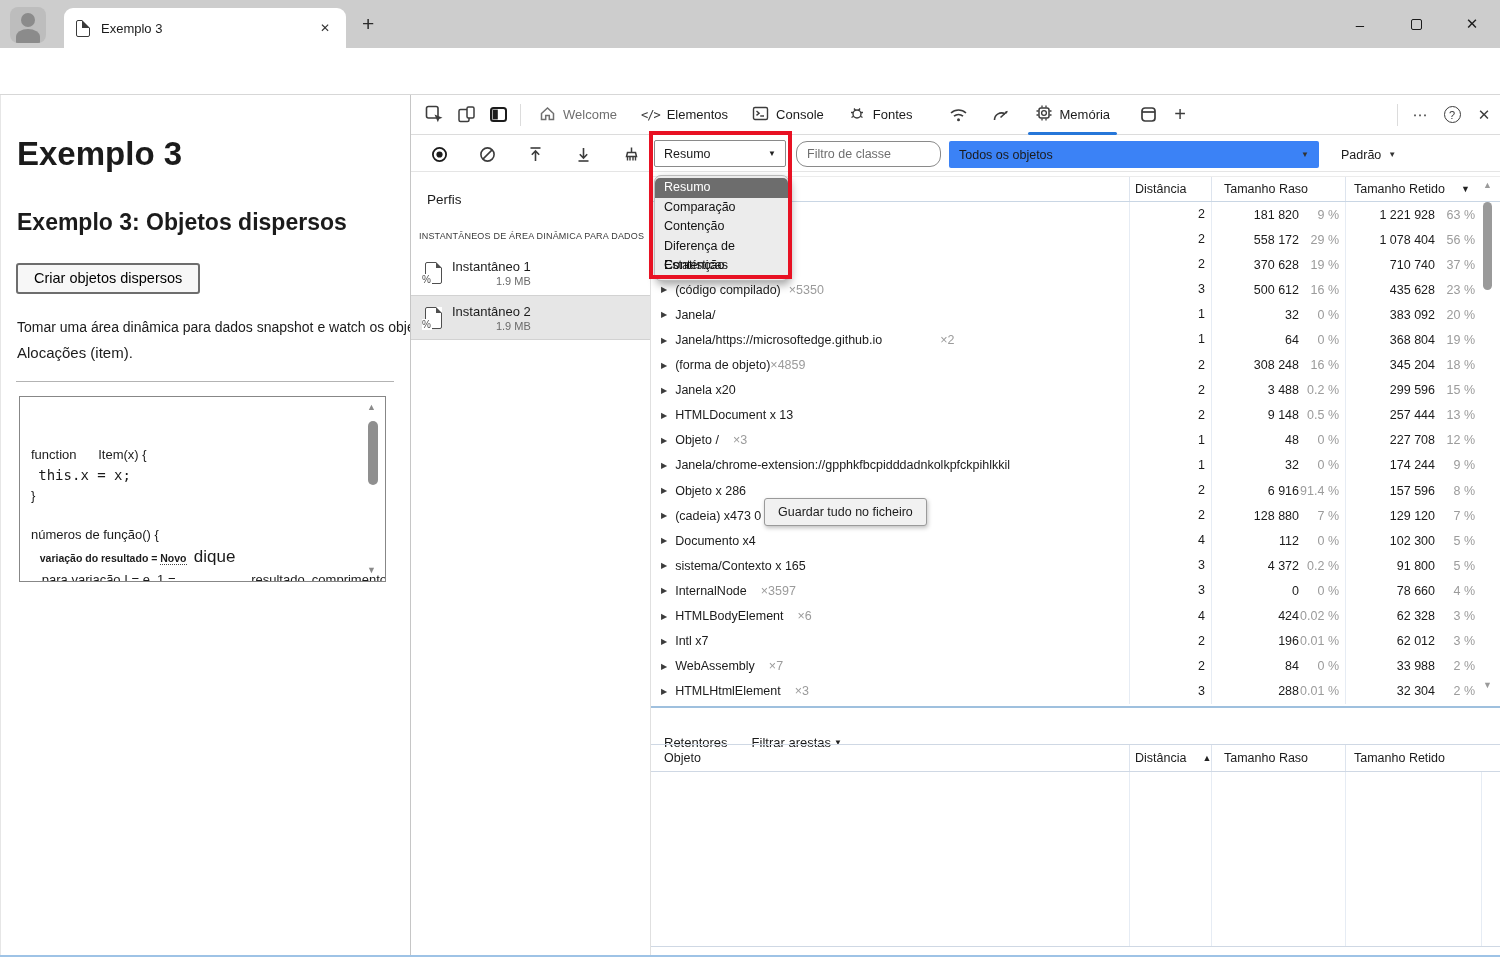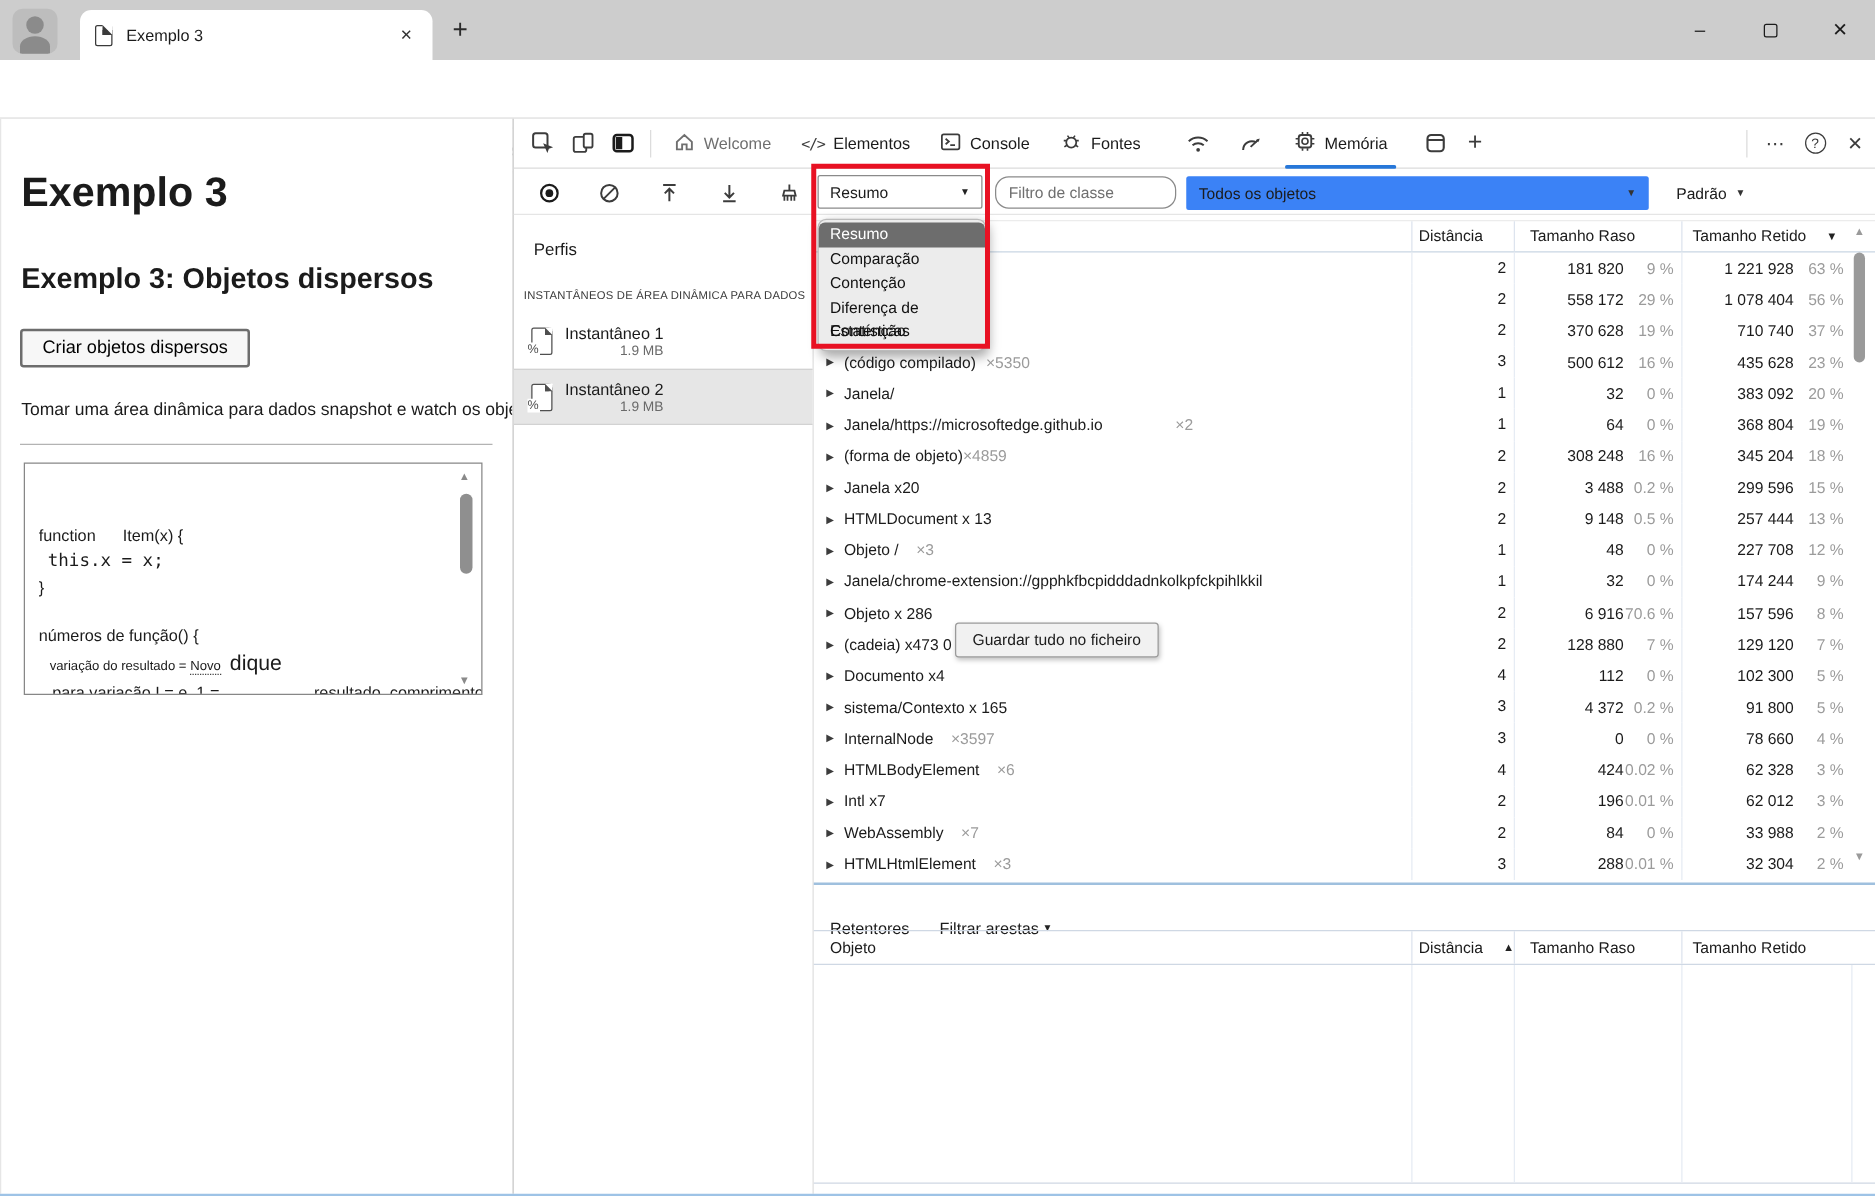--- a/index.html
+++ b/index.html
@@ -35,21 +35,21 @@
   
   .page{position:absolute;left:0;top:95px;width:410px;bottom:2px;background:#fff;overflow:hidden;border-left:1px solid #e6e6e6;}
   .page h1{font-size:33px;font-weight:700;margin:40px 0 0 16px;}
   .page h2{font-size:23px;font-weight:700;margin:36px 0 0 16px;}
   .create-btn{margin:27px 0 0 15px;font-family:inherit;font-size:14.5px;padding:5px 16px 6px;border:2px solid #6d6d6d;border-radius:3px;background:#f7f7f7;}
   .page .p1{font-size:14px;margin:25px 0 0 16px;white-space:nowrap;}
   .page .p2{font-size:15px;margin:9px 0 0 16px;}
   .page hr{border:none;border-top:1px solid #b3b3b3;margin:20px 16px 0 15px;}
   .codeblock{position:relative;margin:14px 0 0 18px;width:367px;height:186px;border:1px solid #878787;padding:9px 30px 6px 11px;overflow:hidden;font-size:13px;line-height:1.5;white-space:pre;}
   .codeblock .mono{font-family:"DejaVu Sans Mono",monospace;font-size:14px;}
-  .codeblock .small{font-size:10.5px;}
+  .codeblock .small{font-size:10.5px;font-weight:bold;}
   .codeblock .big{font-size:17px;}
   .codeblock .novo{border-bottom:1.5px dotted #444;}
   .codeblock .gap1{margin-left:72px;}
   .cb-scroll{position:absolute;right:4px;top:4px;bottom:4px;width:16px;}
   .cb-scroll .arr{position:absolute;left:2px;font-size:9px;color:#8a8a8a;}
   .cb-scroll .thumb{position:absolute;left:3px;top:20px;width:10px;height:64px;background:#8f8f8f;border-radius:6px;}
 
   
   .devtools{position:absolute;left:410px;top:95px;right:0;bottom:2px;background:#fff;border-left:1px solid #c6c6c6;}
 
@@ -167,20 +167,21 @@
     <span class="star">☆</span>
   </div>
   <span class="more-dots">⋯</span>
 </div>
 
 <div class="page">
   <h1>Exemplo 3</h1>
   <h2>Exemplo 3: Objetos dispersos</h2>
   <button class="create-btn">Criar objetos dispersos</button>
   <p class="p1">Tomar uma área dinâmica para dados snapshot e watch os objetos</p>
+  <p class="p2">Alocações (item).</p>
   <hr>
   <div class="codeblock">
     <div><div><span>function      Item(x) {</span></div><div><span>  </span><span class="mono">this.x = x;</span></div><div><span>}</span></div><div><span> </span></div><div><span>números de função() {</span></div><div><span class="small">   variação do resultado = </span><span class="small novo">Novo</span><span>  </span><span class="big">dique</span></div><div><span>   para variação I = e, 1 = </span><span class="gap1">resultado. comprimento;</span></div></div>
     <div class="cb-scroll">
       <span class="arr" style="top:0;">▲</span>
       <span class="thumb"></span>
       <span class="arr" style="bottom:0;">▼</span>
     </div>
   </div>
 </div>
@@ -530,21 +531,21 @@
             </div>
           </div>
           <div class="hrow">
             <div class="hc-name">
               <div class="tri" style="display: inline;">▶</div>
               <div style="display: inline;">Objeto x 286</div>
             </div>
             <div class="hc-dist">2</div>
             <div class="hc-raw">
               <div class="num">6 916</div>
-              <div class="pct">70.6 %</div>
+              <div class="pct">91.4 %</div>
             </div>
             <div class="hc-ret">
               <div class="num">157 596</div>
               <div class="pct">8 %</div>
             </div>
           </div>
           <div class="hrow">
             <div class="hc-name">
               <div class="tri" style="display: inline;">▶</div>
               <div style="display: inline;">(cadeia) x473 0</div>

